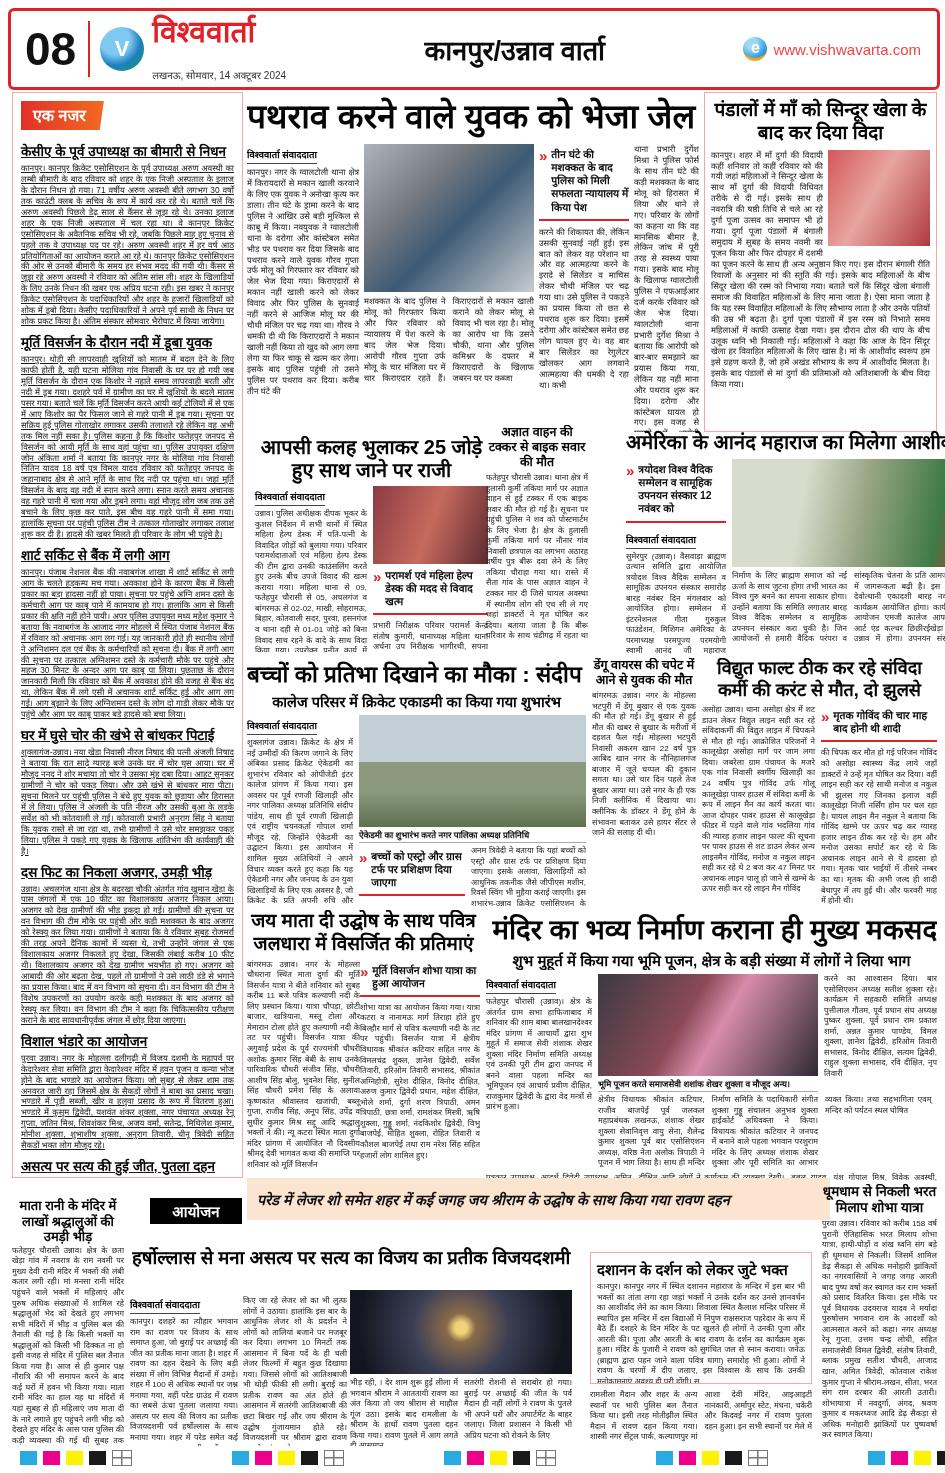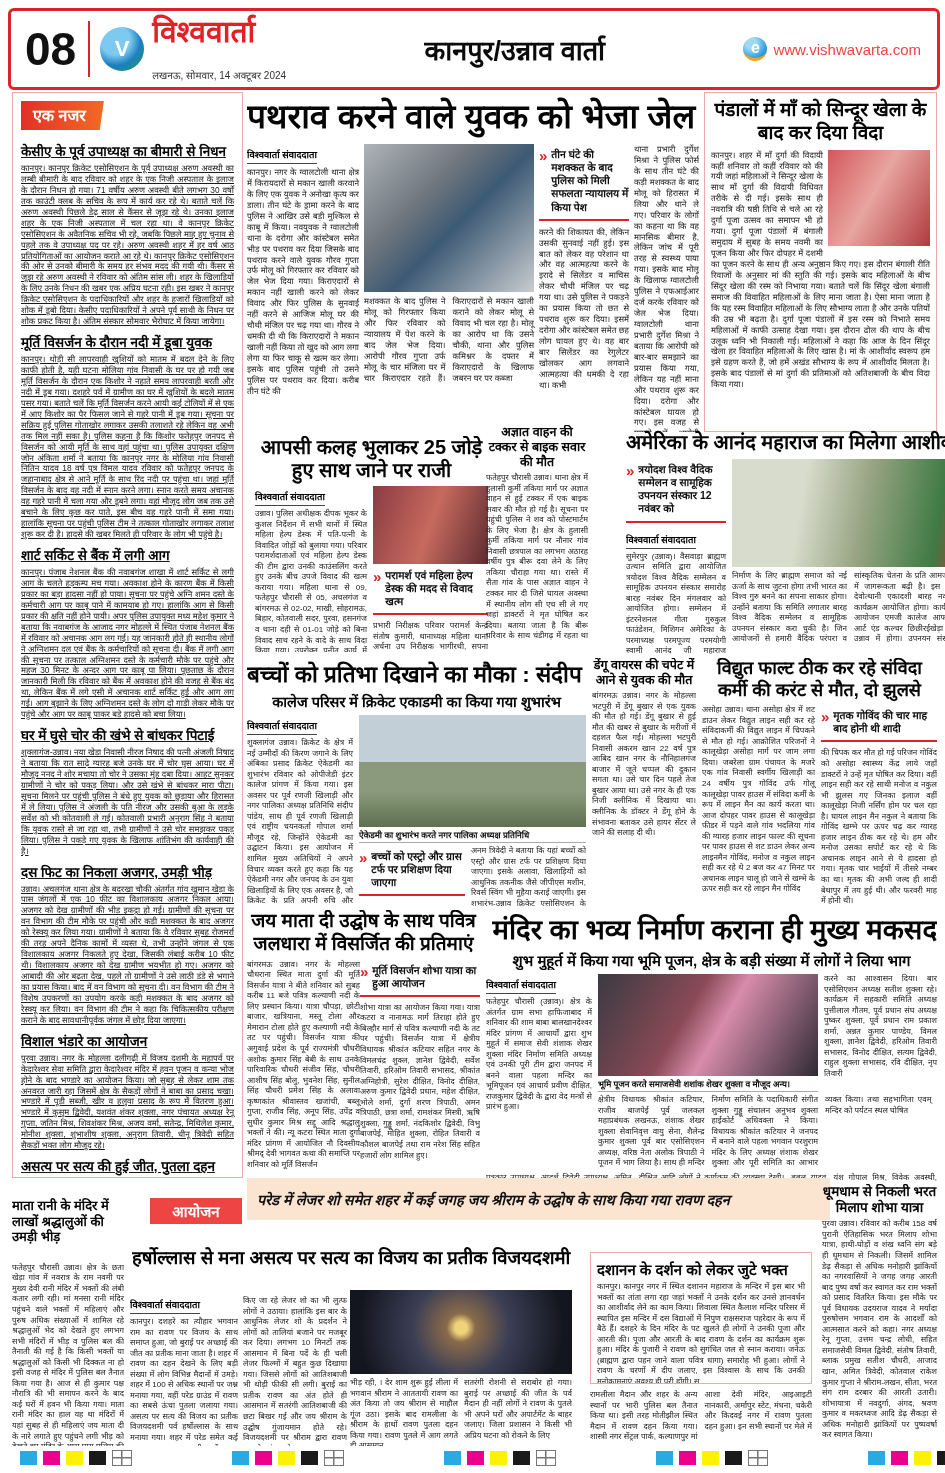--- a/index.html
+++ b/index.html
@@ -45,21 +45,21 @@
   .ek-art{padding:0 8px;}
   
   .ph-lead{background:linear-gradient(135deg,#aeb4ba 0%,#6f767d 35%,#3d5a74 55%,#c8ccd0 100%);}
   .ph-sindoor{background:linear-gradient(120deg,#d4575a,#e8a5a0 45%,#b03a3f);}
   .ph-couples{background:linear-gradient(110deg,#8a3b43,#c76a5e 50%,#5d2b30);}
   .ph-anand{background:linear-gradient(100deg,#d8dccc 0 30%,#98a584 55%,#3f7a44 85%,#b83b33);}
   .ph-cricket{background:linear-gradient(#c3cfd6 0 42%,#8b9a7c 42% 68%,#5d7050);}
   .ph-bhumi{background:linear-gradient(120deg,#3a3a42,#8a4a56 40%,#d78cab 55%,#2e2a33);}
   .ph-ravan{background:radial-gradient(circle at 50% 45%,#f0d27a 0 5%,#8a6a4a 12%,#3b3f55 40%,#14161f 85%);}
   
-  .aayojan{background:#ef4444;color:#fff;font-weight:bold;font-size:15px;display:flex;
+  .aayojan{background:#000000;color:#fff;font-weight:bold;font-size:15px;display:flex;
            align-items:center;justify-content:center;}
   .strip{background:#fbe4d0;display:flex;align-items:center;padding:0 10px;font-weight:bold;
          font-size:14.5px;color:#111;}
   
   .regrow{left:0;top:1448px;width:945px;height:20px;display:flex;gap:100px;padding-left:20px;}
   .reggroup{display:flex;gap:6px;align-items:center;}
   .regsq{width:17px;height:14px;}
   .reggrid{width:18px;height:14px;border:1.5px solid #777;
            background:linear-gradient(#777,#777) 50% 0/1.5px 100% no-repeat,
                       linear-gradient(#777,#777) 0 50%/100% 1.5px no-repeat;}
@@ -258,21 +258,21 @@
         <div class="bodytext sm cols2" style="margin-top:3px;height:74px;">क्षेत्रीय विधायक श्रीकांत कटियार, राजीव बाजपेई पूर्व जलकल महाप्रबंधक लखनऊ, शंशाक शेखर शुक्ला सेवानिवृत्त वायु सेना, शैलेन्द्र कुमार शुक्ला पूर्व बार एसोसिएशन अध्यक्ष, वरिष्ठ नेता अलोक त्रिपाठी ने पूजन में भाग लिया है। साथ ही मन्दिर निर्माण समिति के पदाधिकारी संगीत शुक्ला गुड्डू संचालन अनुभव शुक्ला हाईकोर्ट अधिवक्ता ने किया। विधायक श्रीकांत कटियार ने जनपद में बनाने वाले पहला भगवान परशुराम मंदिर के लिए अध्यक्ष शंशाक शेखर शुक्ला और पूरी समिति का आभार व्यक्त किया। तथा सहभागिता एवम् मन्दिर को पर्यटन स्थल घोषित</div>
       </div>
       <div style="flex:1;">
         <div class="bodytext sm">करने का आश्वासन दिया। बार एसोसिएशन अध्यक्ष सतीश शुक्ला रहे। कार्यक्रम में सहकारी समिति अध्यक्ष पुत्तीलाल गौतम, पूर्व प्रधान संघ अध्यक्ष पुष्कर शुक्ला, पूर्व प्रधान राम प्रकाश शर्मा, अन्नत कुमार पाण्डेय, विमल शुक्ला, ज्ञानेश द्विवेदी, हरिओम तिवारी सभासद, विनोद दीक्षित, सत्यम द्विवेदी, राहुल शुक्ला सभासद, रवि दीक्षित, नृप तिवारी</div>
       </div>
     </div>
     <div class="bodytext sm cols3" style="margin-top:4px;height:48px;">पत्रकार उपाध्यक्ष, आदर्श द्विवेदी उपाध्यक्ष, अमित रंजन मिश्रा कोषाध्यक्ष, अतुल शुक्ला महामंत्री, रोहित कुमार पारदेप (सीनियर) पत्रकार महामंत्री, महेंद्र मिश्रा, अभिषेक तिवारी, श्याम दीक्षित, हर्षित दीक्षित आदि लोगों ने कार्यक्रम की व्यवस्था देखी। मंच का मनोज तिवारी, कमल शुक्ला, रत्नेन्द्र दीक्षित, ज्ञानेश सिंह, अंकित, जय नारायण दीक्षित, गौरव बाजपेई, केदार त्रिवेदी, विवेक शर्मा, अजीत कुमार, बबलू यादव, यंश गोपाल मिश्र, विवेक अवस्थी, अनूप तिवारी, रमेश दीक्षित, मनीष दीक्षित, अपूर्व शुक्ला, शत्रुघ्न तिवारी उपस्थित रहे। तथा मन्दिर को भव्य एवं विशाल बनाने हेतु हर सम्भव प्रयास की बात कहीं।</div>
   </div>
 
   <div class="abs" style="left:12px;top:1198px;width:112px;height:248px;">
-    <div class="headline" style="font-size:13px;line-height:1.2;margin-bottom:18px;">माता रानी के मंदिर में लाखों श्रद्धालुओं की उमड़ी भीड़</div>
+    <div class="headline" style="font-size:13px;text-align:center;line-height:1.2;margin-bottom:1px;">माता रानी के मंदिर में लाखों श्रद्धालुओं की उमड़ी भीड़</div>
     <div class="bodytext sm">फतेहपुर चौरासी उन्नाव। क्षेत्र के छता खेड़ा गांव में नवरात्र के राम नवमी पर मुख्य देवी रानी मंदिर में भक्तों की लंबी कतार लगी रही। मां मनसा रानी मंदिर पहुंचने वाले भक्तों में महिलाएं और पुरुष अधिक संख्याओं में शामिल रहे श्रद्धालुओं भेद को देखते हुए लगभग सभी मंदिरों में भीड़ व पुलिस बल की तैनाती की गई है कि किसी भक्तों या श्रद्धालुओं को किसी भी दिक्कत ना हो इसी वजह से मंदिर में पुलिस बल तैनात किया गया है। आज से ही कुमार पक्ष नौरात्रि की भी समापन करने के बाद कई घरों में हवन भी किया गया। माता रानी मंदिर का हाल यह था मंदिरों में यहां सुबह से ही महिलाएं जय माता दी के नारे लगाते हुए पहुंचने लगी भीड़ को देखते हुए मंदिर के आस पास पुलिस की कड़ी व्यवस्था की गई थी सुबह तक लाखों भक्तों के संख्या मंदिरों में पहुंच चुकी थी।</div>
   </div>
 
   <div class="abs aayojan" style="left:150px;top:1198px;width:92px;height:26px;">आयोजन</div>
   <div class="abs strip" style="left:247px;top:1178px;width:563px;height:42px;font-style:italic;">परेड में लेजर शो समेत शहर में कई जगह जय श्रीराम के उद्घोष के साथ किया गया रावण दहन</div>
 
   <div class="abs headline fit" style="left: 132px; top: 1244px; width: 442px; font-size: 18.5px;">हर्षोल्लास से मना असत्य पर सत्य का विजय का प्रतीक विजयदशमी</div>
   <div class="abs" style="left:130px;top:1294px;width:108px;height:152px;">
     <span class="byline">विश्ववार्ता संवाददाता</span>
     <div class="bodytext sm">कानपुर। दशहरे का त्यौहार भगवान राम का रावण पर विजय के साथ समाप्त हुआ, जो बुराई पर अच्छाई की जीत का प्रतीक माना जाता है। शहर में रावण का दहन देखने के लिए बड़ी संख्या में लोग विभिन्न मैदानों में उमड़े। शहर में 100 से अधिक स्थानों पर जश्न मनाया गया, वहीं परेड ग्राउंड में रावण का सबसे ऊंचा पुतला जलाया गया। असत्य पर सत्य की विजय का प्रतीक विजयदशमी पर्व हर्षोल्लास के साथ मनाया गया। शहर में परेड समेत कई जगह पर दशहरा रामलीला में रावण वध होने पर पुतला दहन किया गया। वहीं शहर की सबसे प्रसिद्ध रामलीला सोसाईटी की ओर से पूर्व से ही आयोजित</div>

